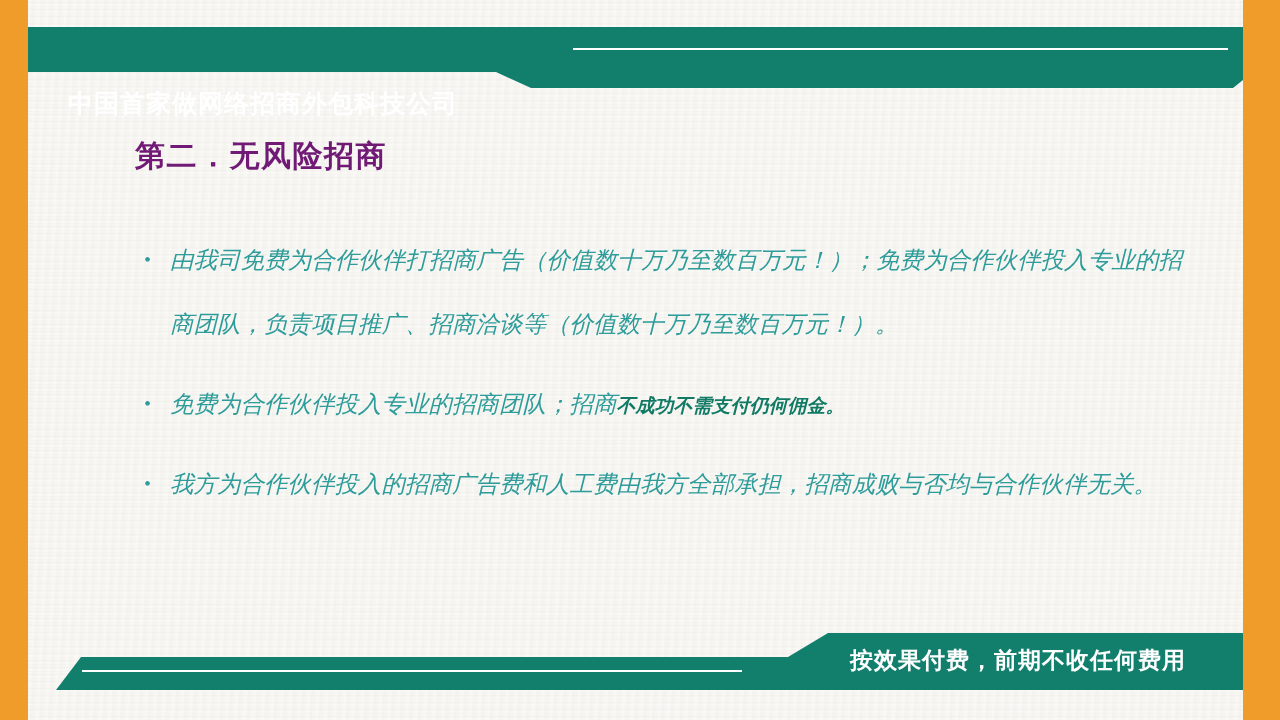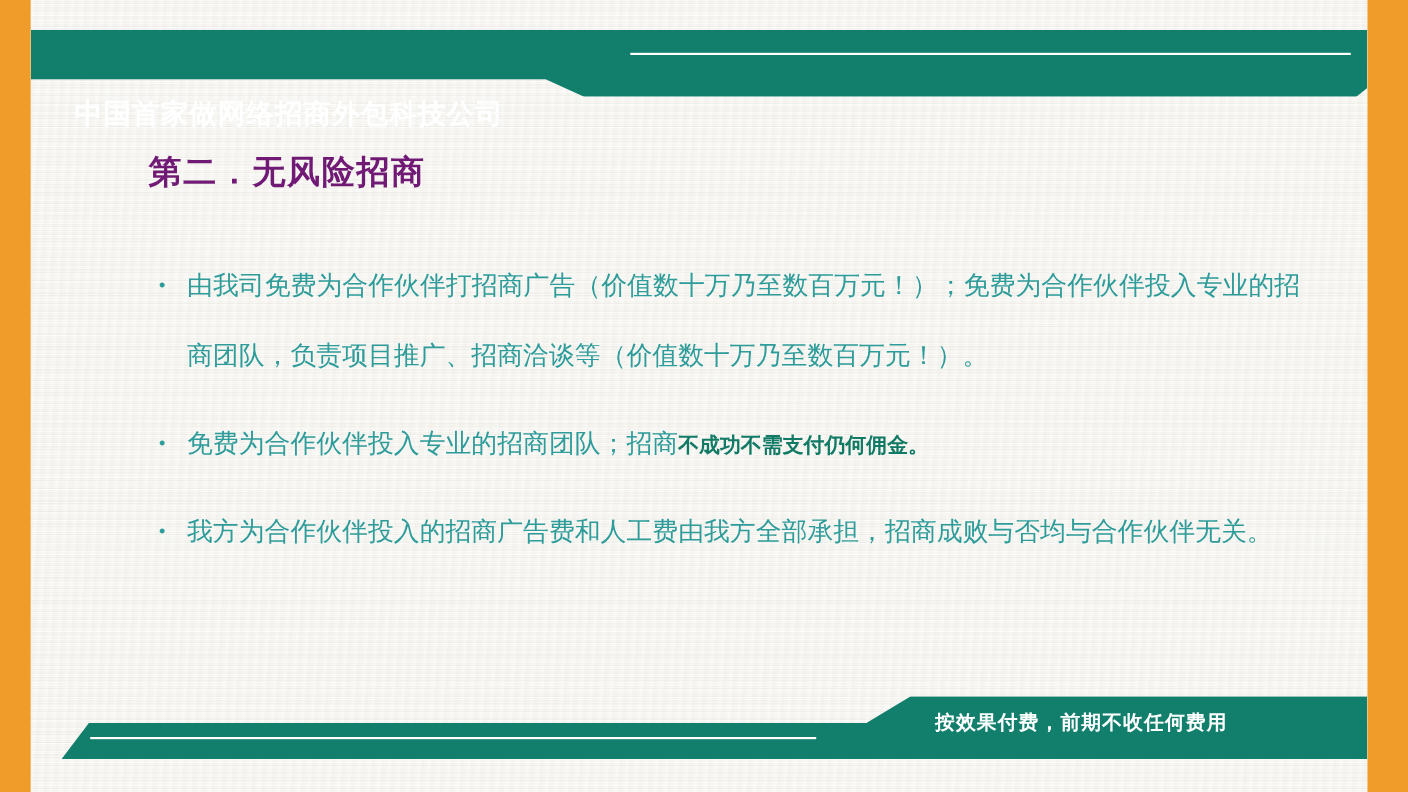--- a/index.html
+++ b/index.html
@@ -121,20 +121,21 @@
     letter-spacing: 1.5px;
     white-space: nowrap;
   }
 
   
   .body {
     position: absolute;
     left: 142px;
     top: 228px;
     width: 1040px;
+    font-style: italic;
   }
   .bullet {
     position: relative;
     display: block;
     padding-left: 28px;
     margin-bottom: 14px;
     font-family: "Liberation Serif", "DejaVu Serif", serif;
     font-size: 23.5px;
     line-height: 64px;
     color: #2e9c9a;
@@ -181,21 +182,21 @@
     top: 633px;
     width: 1215px;
     height: 57px;
     background: #117f6c;
     clip-path: polygon(760px 24px, 800px 0px, 1215px 0px, 1215px 57px, 760px 57px);
   }
   .footer-text {
     position: absolute;
     left: 850px;
     top: 645px;
-    font-size: 18px;
+    font-size: 23px;
     font-weight: 700;
     color: #ffffff;
     letter-spacing: 1px;
     white-space: nowrap;
   }
 </style>
 </head>
 <body>
 
 <div id="slide">

